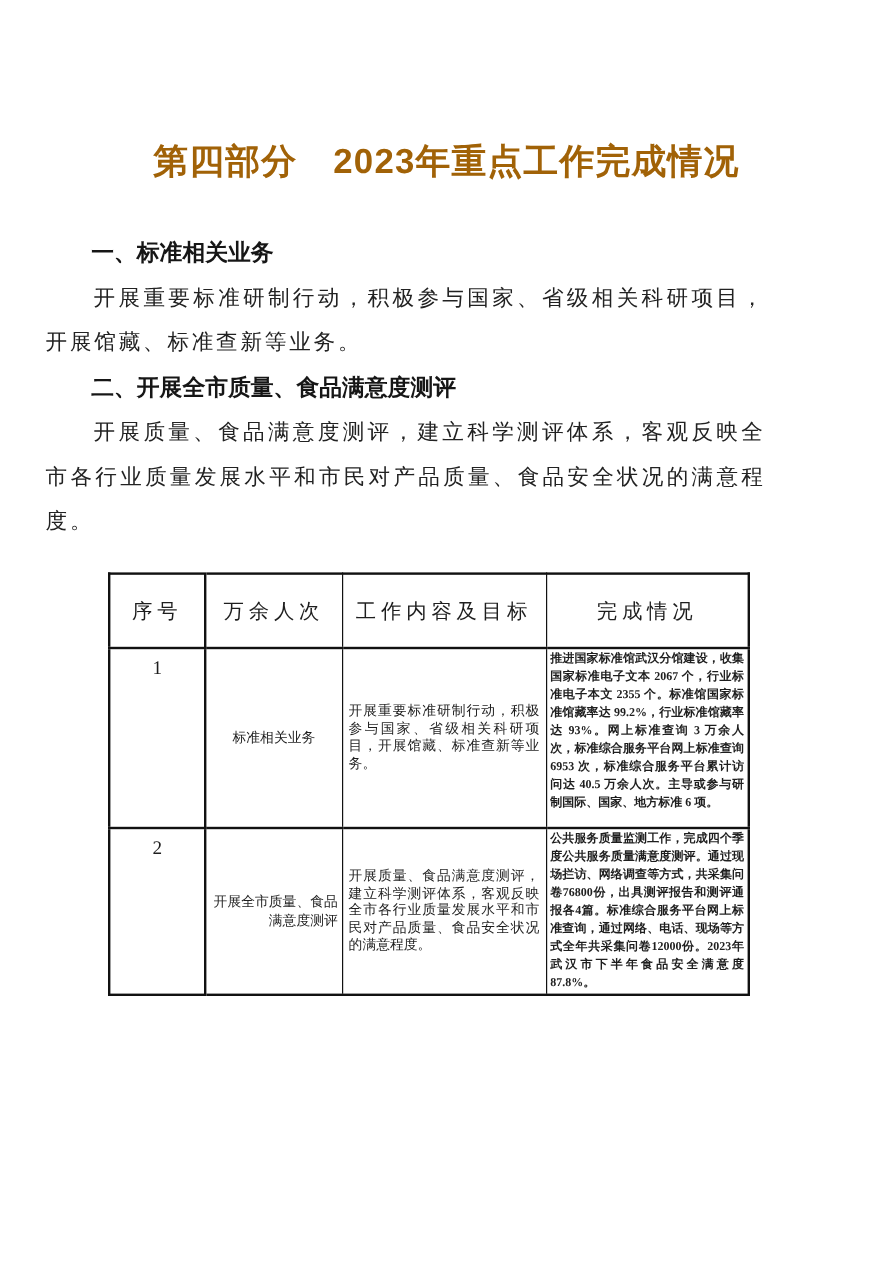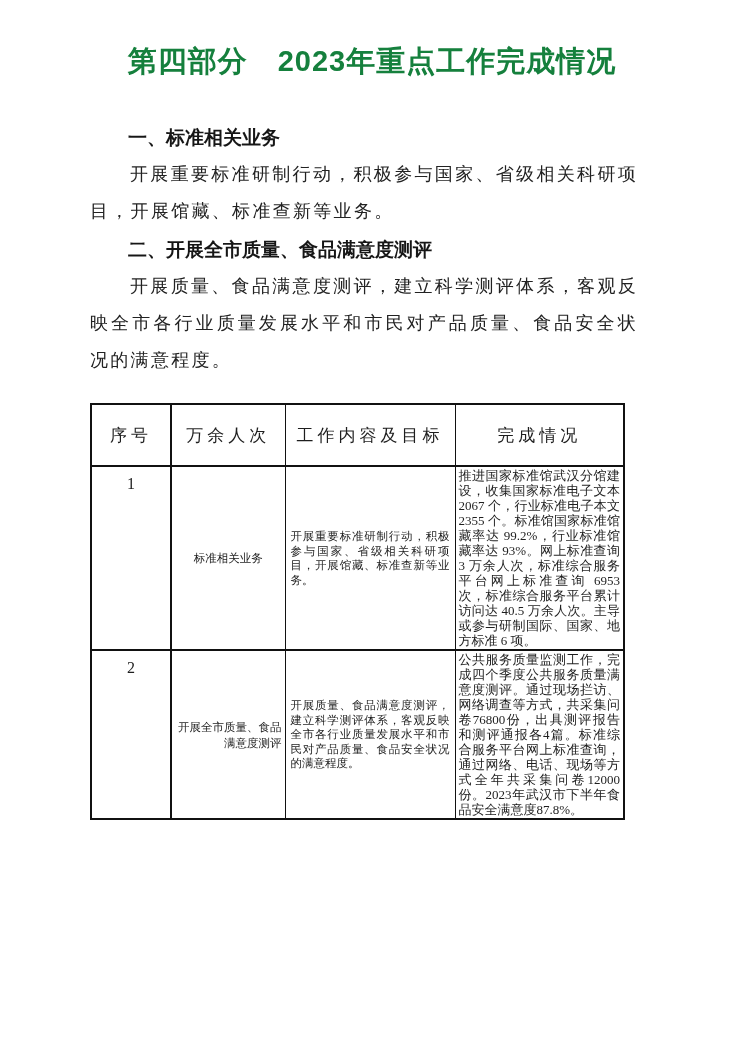--- a/index.html
+++ b/index.html
@@ -7,31 +7,31 @@
   .page {
     position: relative;
     width: 744px;
     height: 1052px;
     background: #ffffff;
     color: #1a1a1a;
     font-family: "Liberation Serif", "DejaVu Serif", serif;
     overflow: hidden;
   }
   .doc-title {
-    margin-top: 40px;
+    margin-top: 114px;
     text-align: center;
     font-family: "Liberation Sans", "DejaVu Sans", sans-serif;
     font-weight: 700;
     font-size: 29px;
     line-height: 42px;
     letter-spacing: 1px;
-    color: #15803d;
+    color: #a16207;
   }
   .body-col {
-    margin-left: 90px;
+    margin-left: 38px;
     margin-right: 106px;
   }
   .sec-heading {
     margin-top: 42px;
     font-family: "Liberation Sans", "DejaVu Sans", sans-serif;
     font-weight: 700;
     font-size: 19px;
     line-height: 28px;
     text-indent: 38px;
     color: #161616;
@@ -92,24 +92,25 @@
   .work-table td.cell-item.t-center { text-align: center; }
   .work-table td.cell-content {
     vertical-align: middle;
     font-size: 11.5px;
     line-height: 14.5px;
     padding: 2px 5px;
     text-align: justify;
   }
   .work-table td.cell-completion {
     vertical-align: top;
-    font-size: 13px;
+    font-size: 10px;
     line-height: 15px;
     padding: 1px 3px;
     text-align: justify;
+    font-weight: bold;
   }
 </style>
 </head>
 <body>
 
 <div class="page">
 
   <div class="doc-title">第四部分　2023年重点工作完成情况</div>
 
   <div class="body-col">

